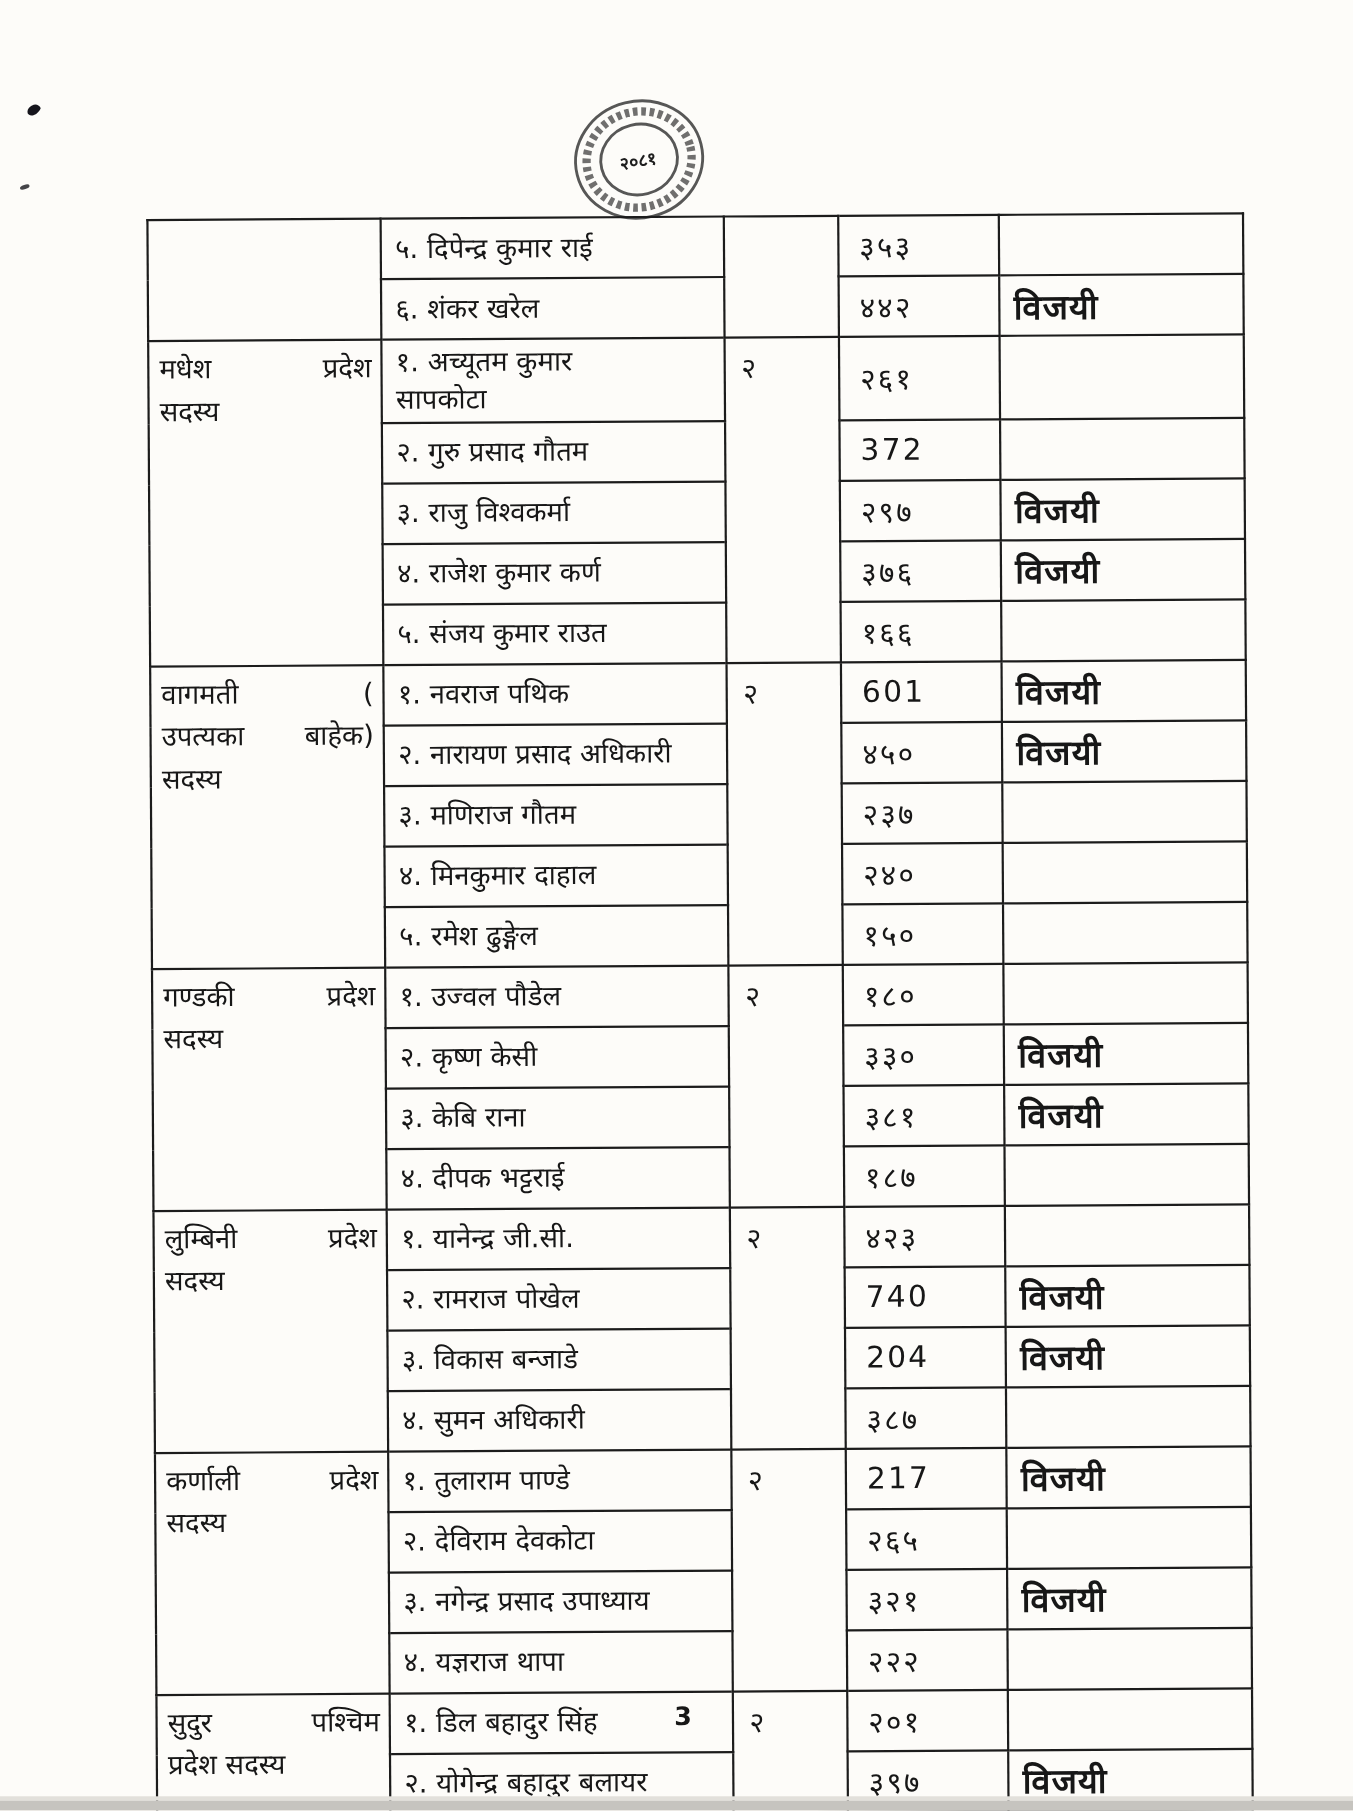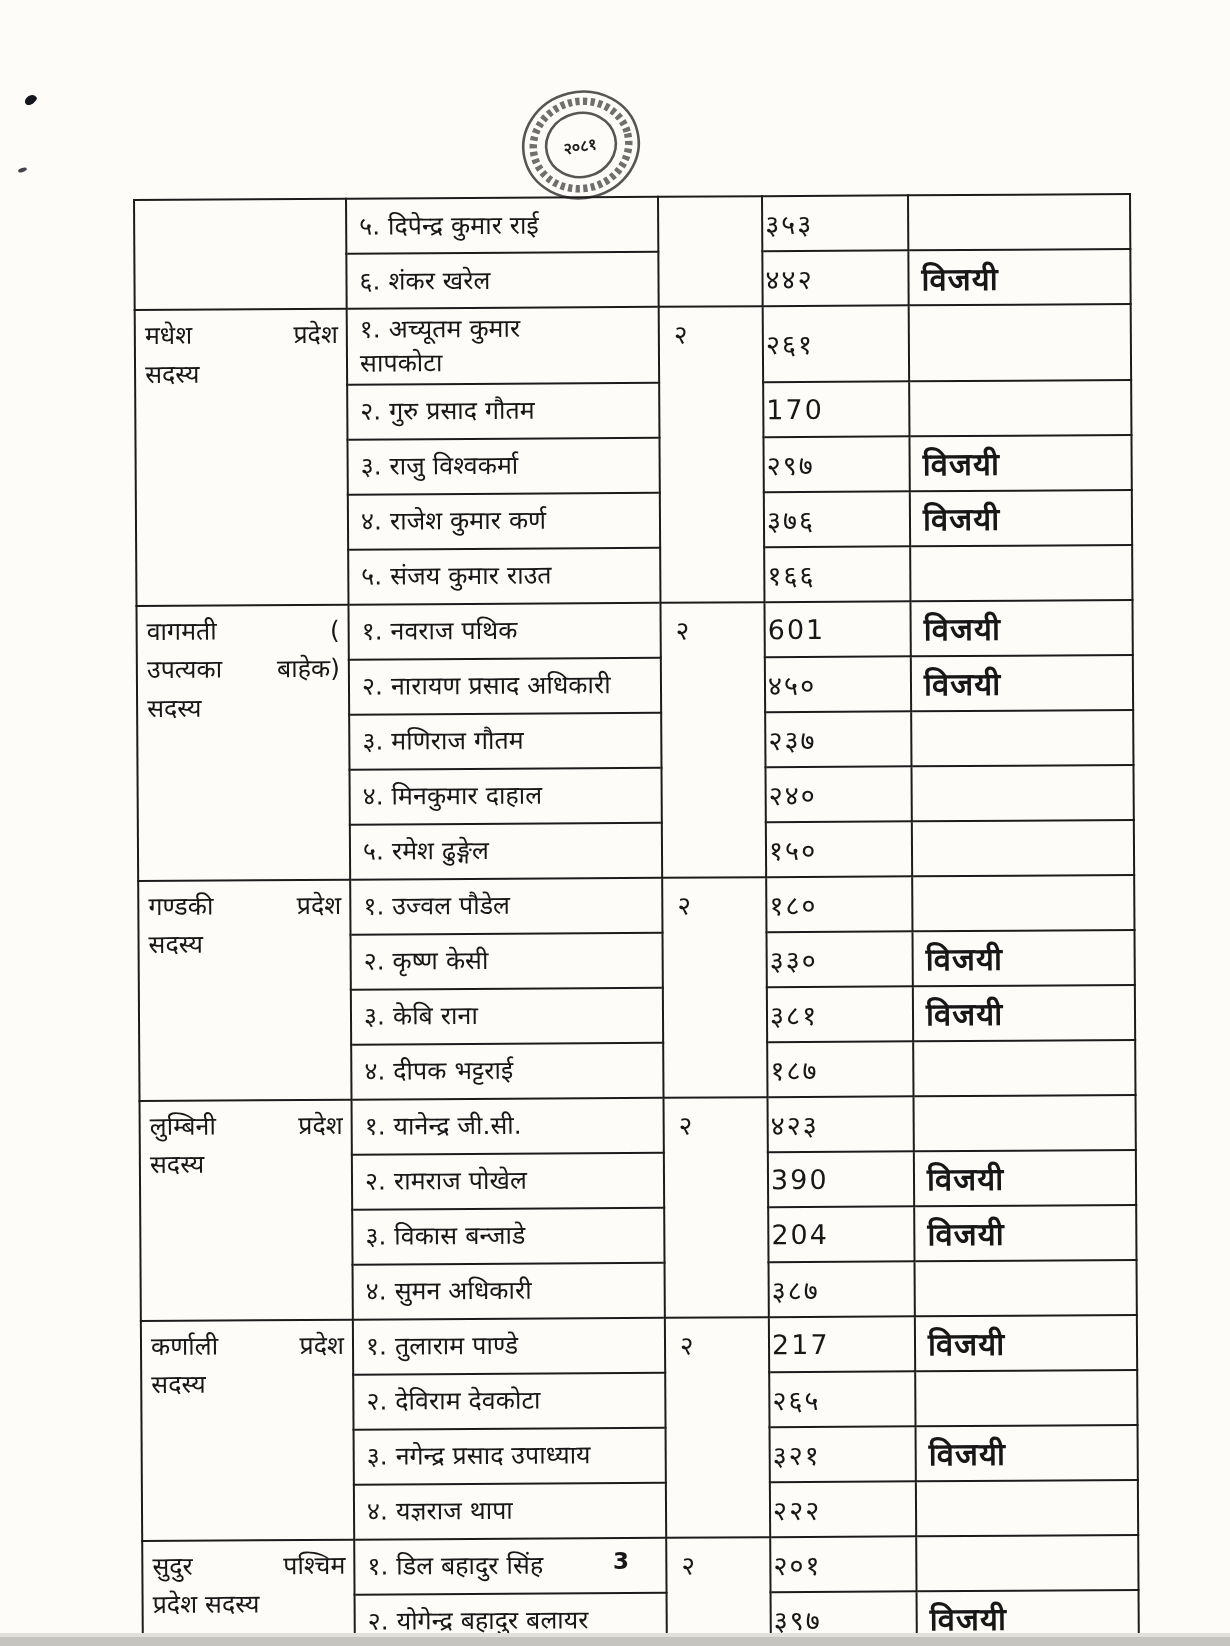--- a/index.html
+++ b/index.html
@@ -27,21 +27,21 @@
   table.results td {
     border:2.3px solid #1c1c1c;
     height:47px; overflow:hidden;
   }
   td.cell-cat   { vertical-align:top; padding:6px 8px 0 9px; font-size:25px; line-height:1.55; }
   .cat-line     { width:100%; }
   .cat-just     { text-align:justify; text-align-last:justify; }
   td.cell-name  { vertical-align:middle; padding:3px 10px 3px 12px; font-size:25px; line-height:1.35; text-align:justify; }
   td.cell-name.wrap2 { white-space:pre-line; }
   td.cell-seats { vertical-align:top; padding:8px 0 0 14px; font-size:26px; }
-  td.cell-votes { vertical-align:middle; padding-left:2px; font-size:27px; letter-spacing:2px; }
+  td.cell-votes { vertical-align:middle; padding-left:18px; font-size:27px; letter-spacing:2px; }
   td.cell-win   { vertical-align:middle; padding-left:12px; font-size:31px; font-weight:600; letter-spacing:1px; }
 
   .page-num { position:absolute; left:613px; top:1548px; font-size:23px; font-weight:bold; }
 </style>
 </head>
 <body>
 
 <div class="page">
 
   <span class="speck speck-1"></span>
@@ -85,21 +85,21 @@
         <div class="cat-line">सदस्य</div>
       </td>
       <td class="cell-name wrap2">१. अच्यूतम कुमार
 सापकोटा</td>
       <td class="cell-seats" rowspan="5">२</td>
       <td class="cell-votes">२६१</td>
       <td class="cell-win"></td>
     </tr>
     <tr>
       <td class="cell-name">२. गुरु प्रसाद गौतम</td>
-      <td class="cell-votes">170</td>
+      <td class="cell-votes">372</td>
       <td class="cell-win"></td>
     </tr>
     <tr>
       <td class="cell-name">३. राजु विश्वकर्मा</td>
       <td class="cell-votes">२९७</td>
       <td class="cell-win">विजयी</td>
     </tr>
     <tr>
       <td class="cell-name">४. राजेश कुमार कर्ण</td>
       <td class="cell-votes">३७६</td>
@@ -174,21 +174,21 @@
         <div class="cat-line cat-just">लुम्बिनी प्रदेश</div>
         <div class="cat-line">सदस्य</div>
       </td>
       <td class="cell-name">१. यानेन्द्र जी.सी.</td>
       <td class="cell-seats" rowspan="4">२</td>
       <td class="cell-votes">४२३</td>
       <td class="cell-win"></td>
     </tr>
     <tr>
       <td class="cell-name">२. रामराज पोखेल</td>
-      <td class="cell-votes">390</td>
+      <td class="cell-votes">740</td>
       <td class="cell-win">विजयी</td>
     </tr>
     <tr>
       <td class="cell-name">३. विकास बन्जाडे</td>
       <td class="cell-votes">204</td>
       <td class="cell-win">विजयी</td>
     </tr>
     <tr>
       <td class="cell-name">४. सुमन अधिकारी</td>
       <td class="cell-votes">३८७</td>

